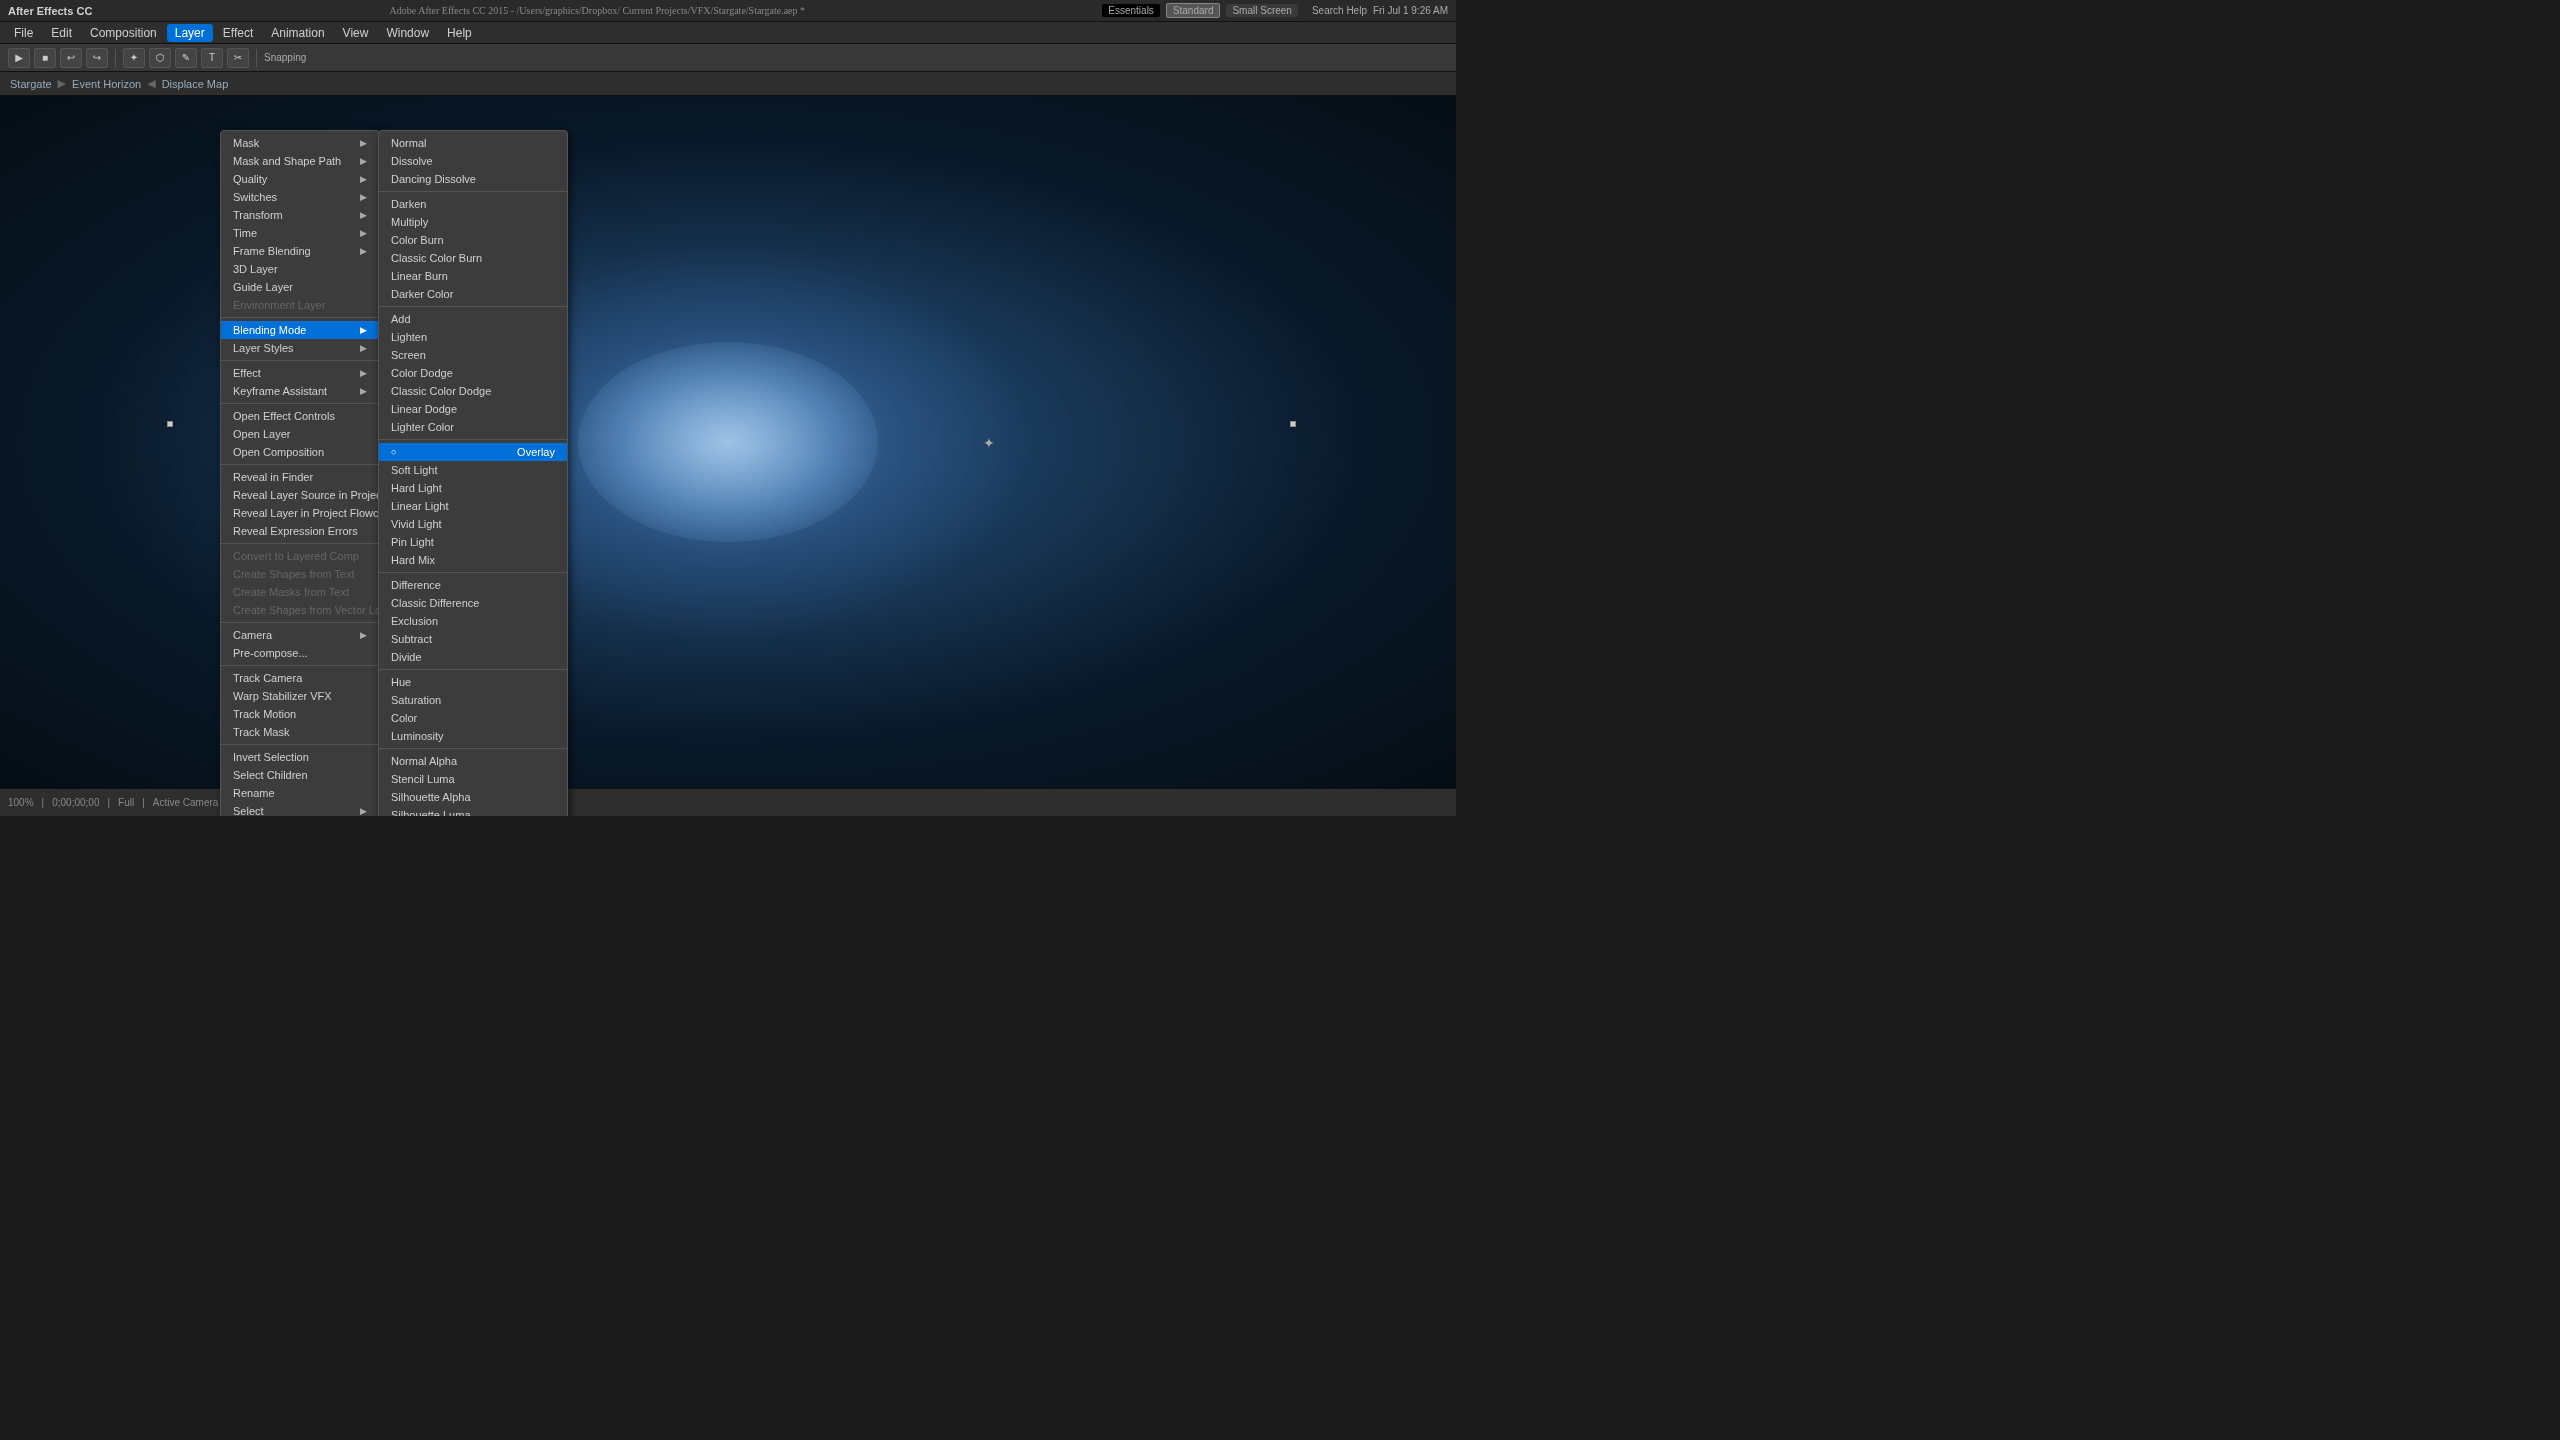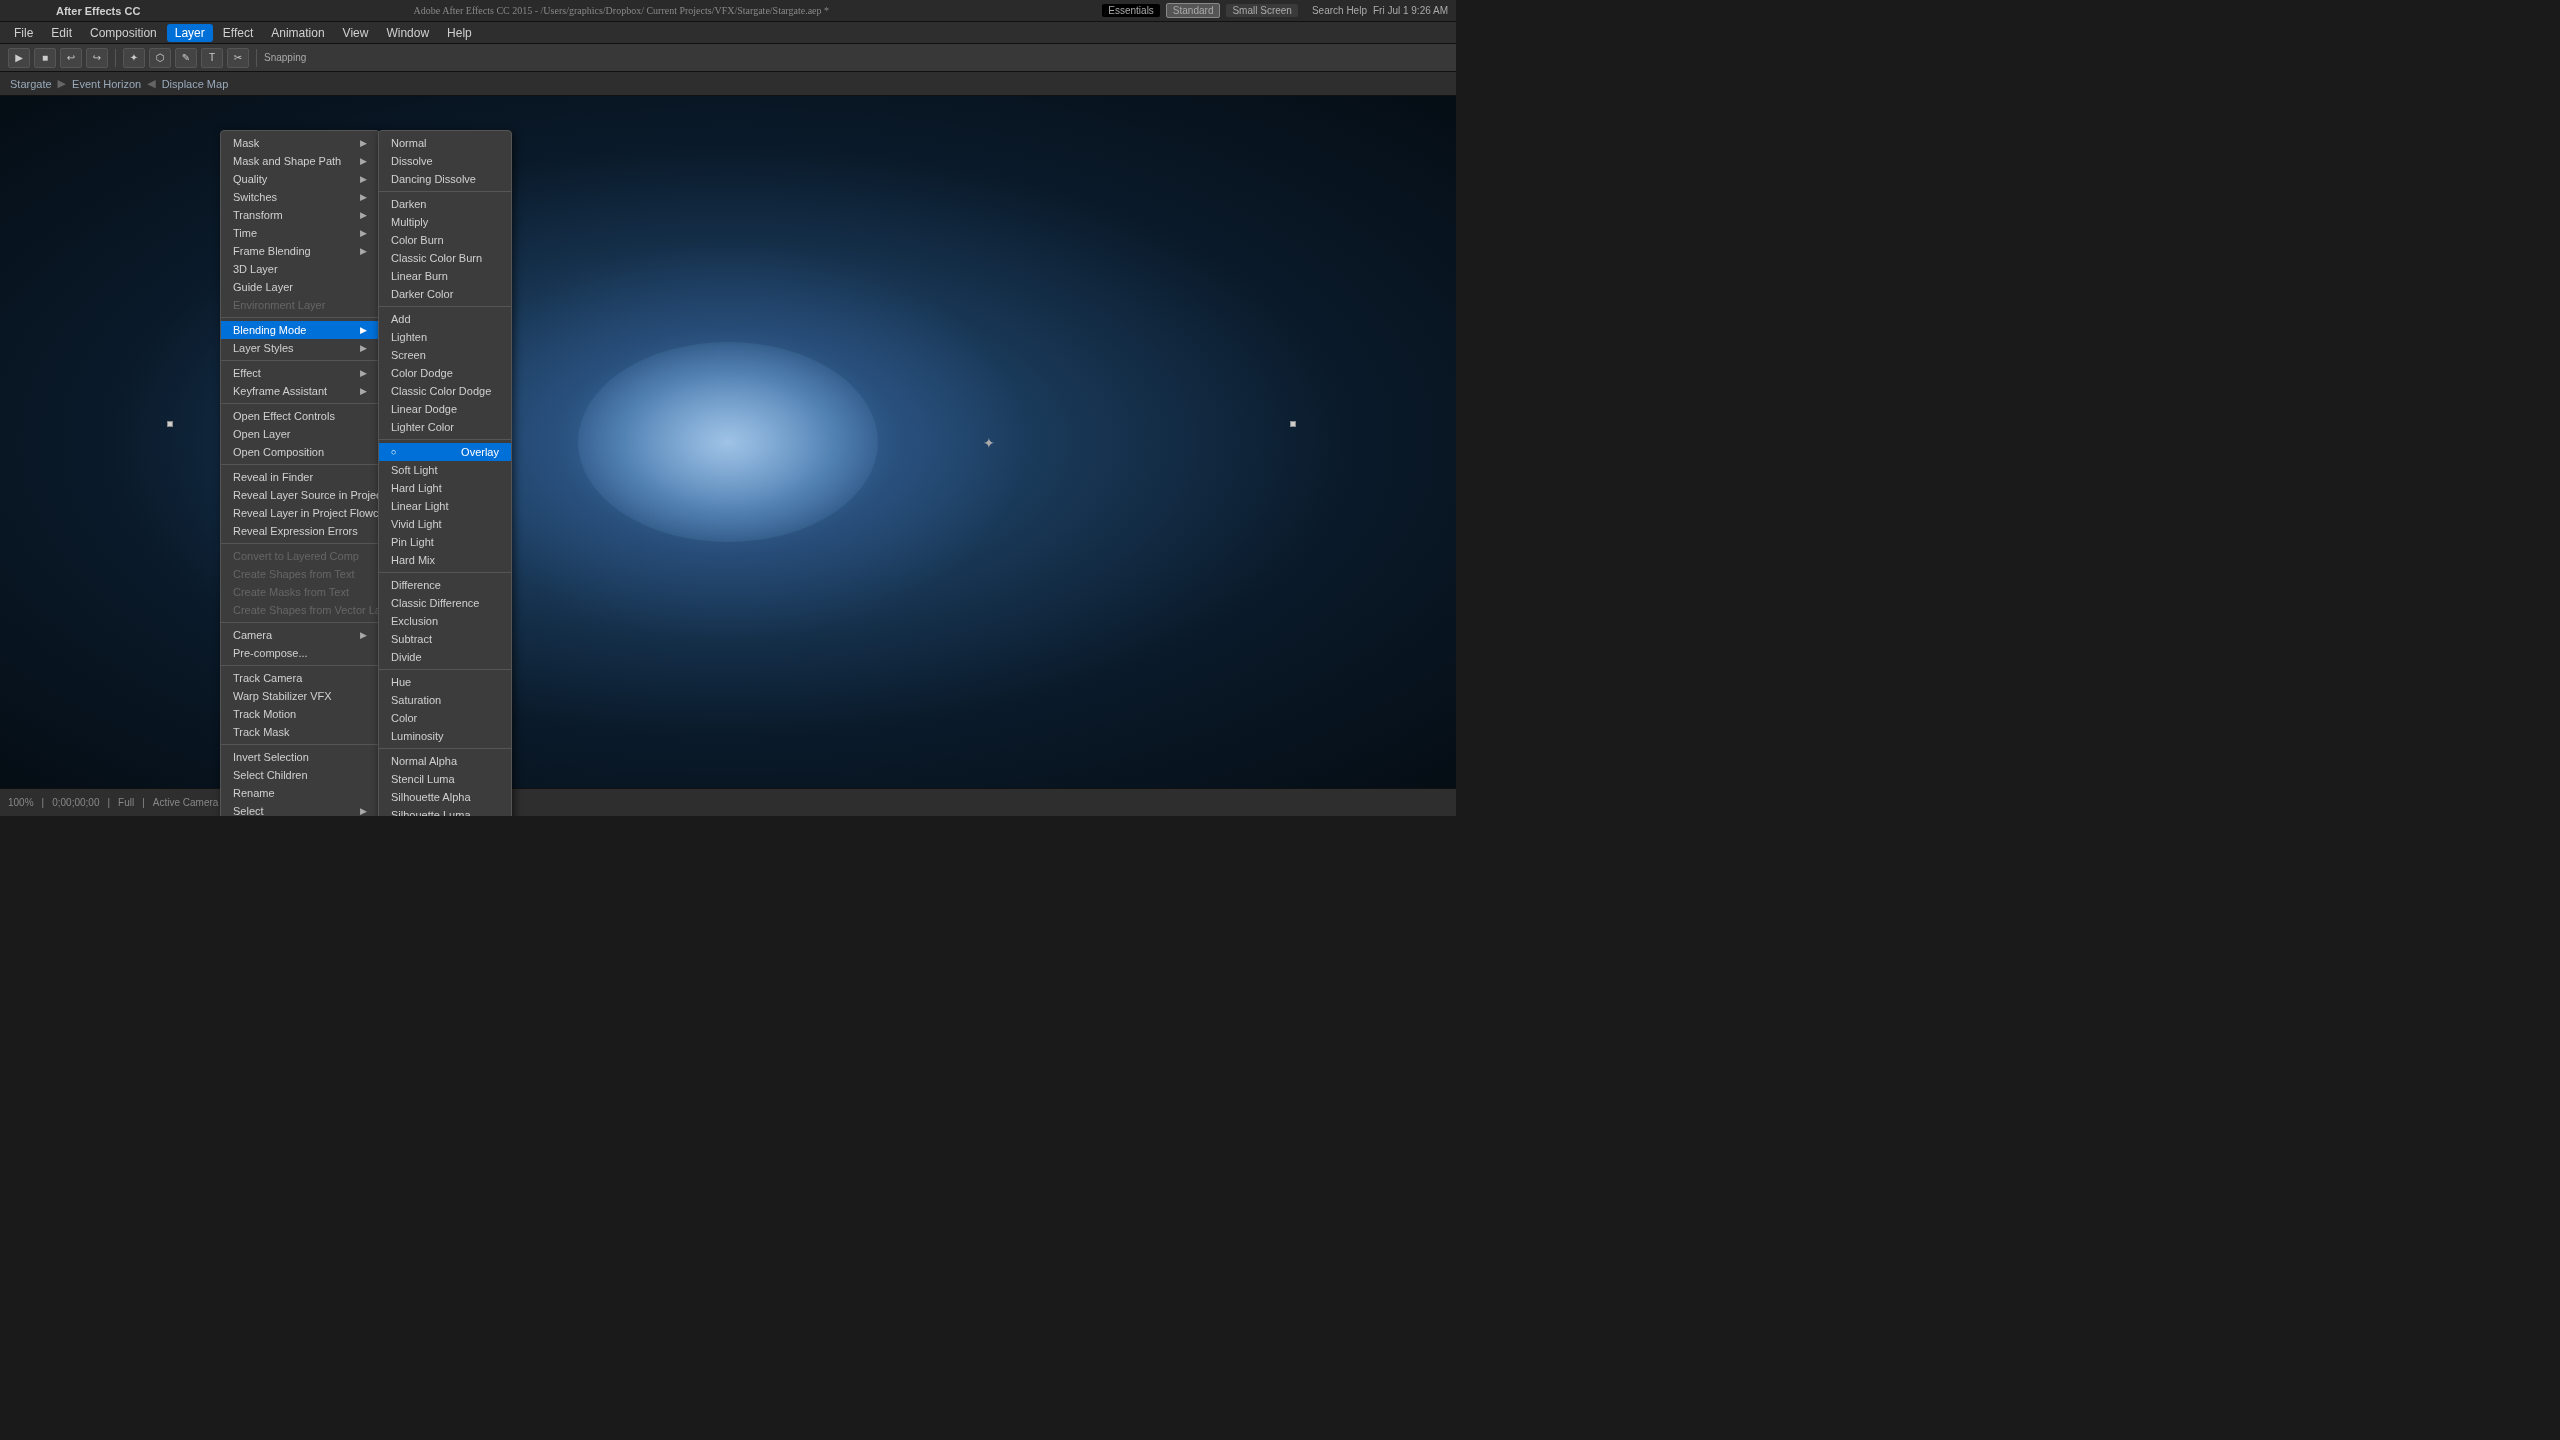--- a/index.html
+++ b/index.html
@@ -17,21 +17,21 @@
     
     #system-bar {
       height: 22px;
       background: #2a2a2a;
       display: flex;
       align-items: center;
       justify-content: space-between;
       padding: 0 8px;
       border-bottom: 1px solid #111;
     }
-    #system-bar-left { display: flex; align-items: center; gap: 10px; font-size: 12px; font-weight: 600; margin-left: 48px; }
+    #system-bar-left { display: flex; align-items: center; gap: 10px; font-size: 12px; font-weight: 600; }
     #system-bar-center { font-size: 10px; color: #888; font-family: Liberation Serif, serif; }
     #system-bar-right { display: flex; align-items: center; gap: 6px; font-size: 10px; color: #aaa; }
 
     
     #menu-bar {
       height: 22px;
       background: #2e2e2e;
       display: flex;
       align-items: center;
       padding: 0 6px;
@@ -164,21 +164,21 @@
     .ctx-item.disabled { color: #666; cursor: default; }
     .ctx-separator { height: 1px; background: #555; margin: 3px 0; }
     .ctx-arrow { font-size: 9px; color: #aaa; }
     .ctx-item.highlighted .ctx-arrow { color: #fff; }
 
     
     #blend-submenu {
       position: absolute;
       top: 130px;
       left: 378px;
-      width: 134px;
+      width: 190px;
       background: #3c3c3c;
       border: 1px solid #555;
       border-radius: 4px;
       box-shadow: 2px 2px 8px rgba(0,0,0,0.6);
       padding: 3px 0;
       z-index: 101;
     }
   </style>
 </head>
 <body>

